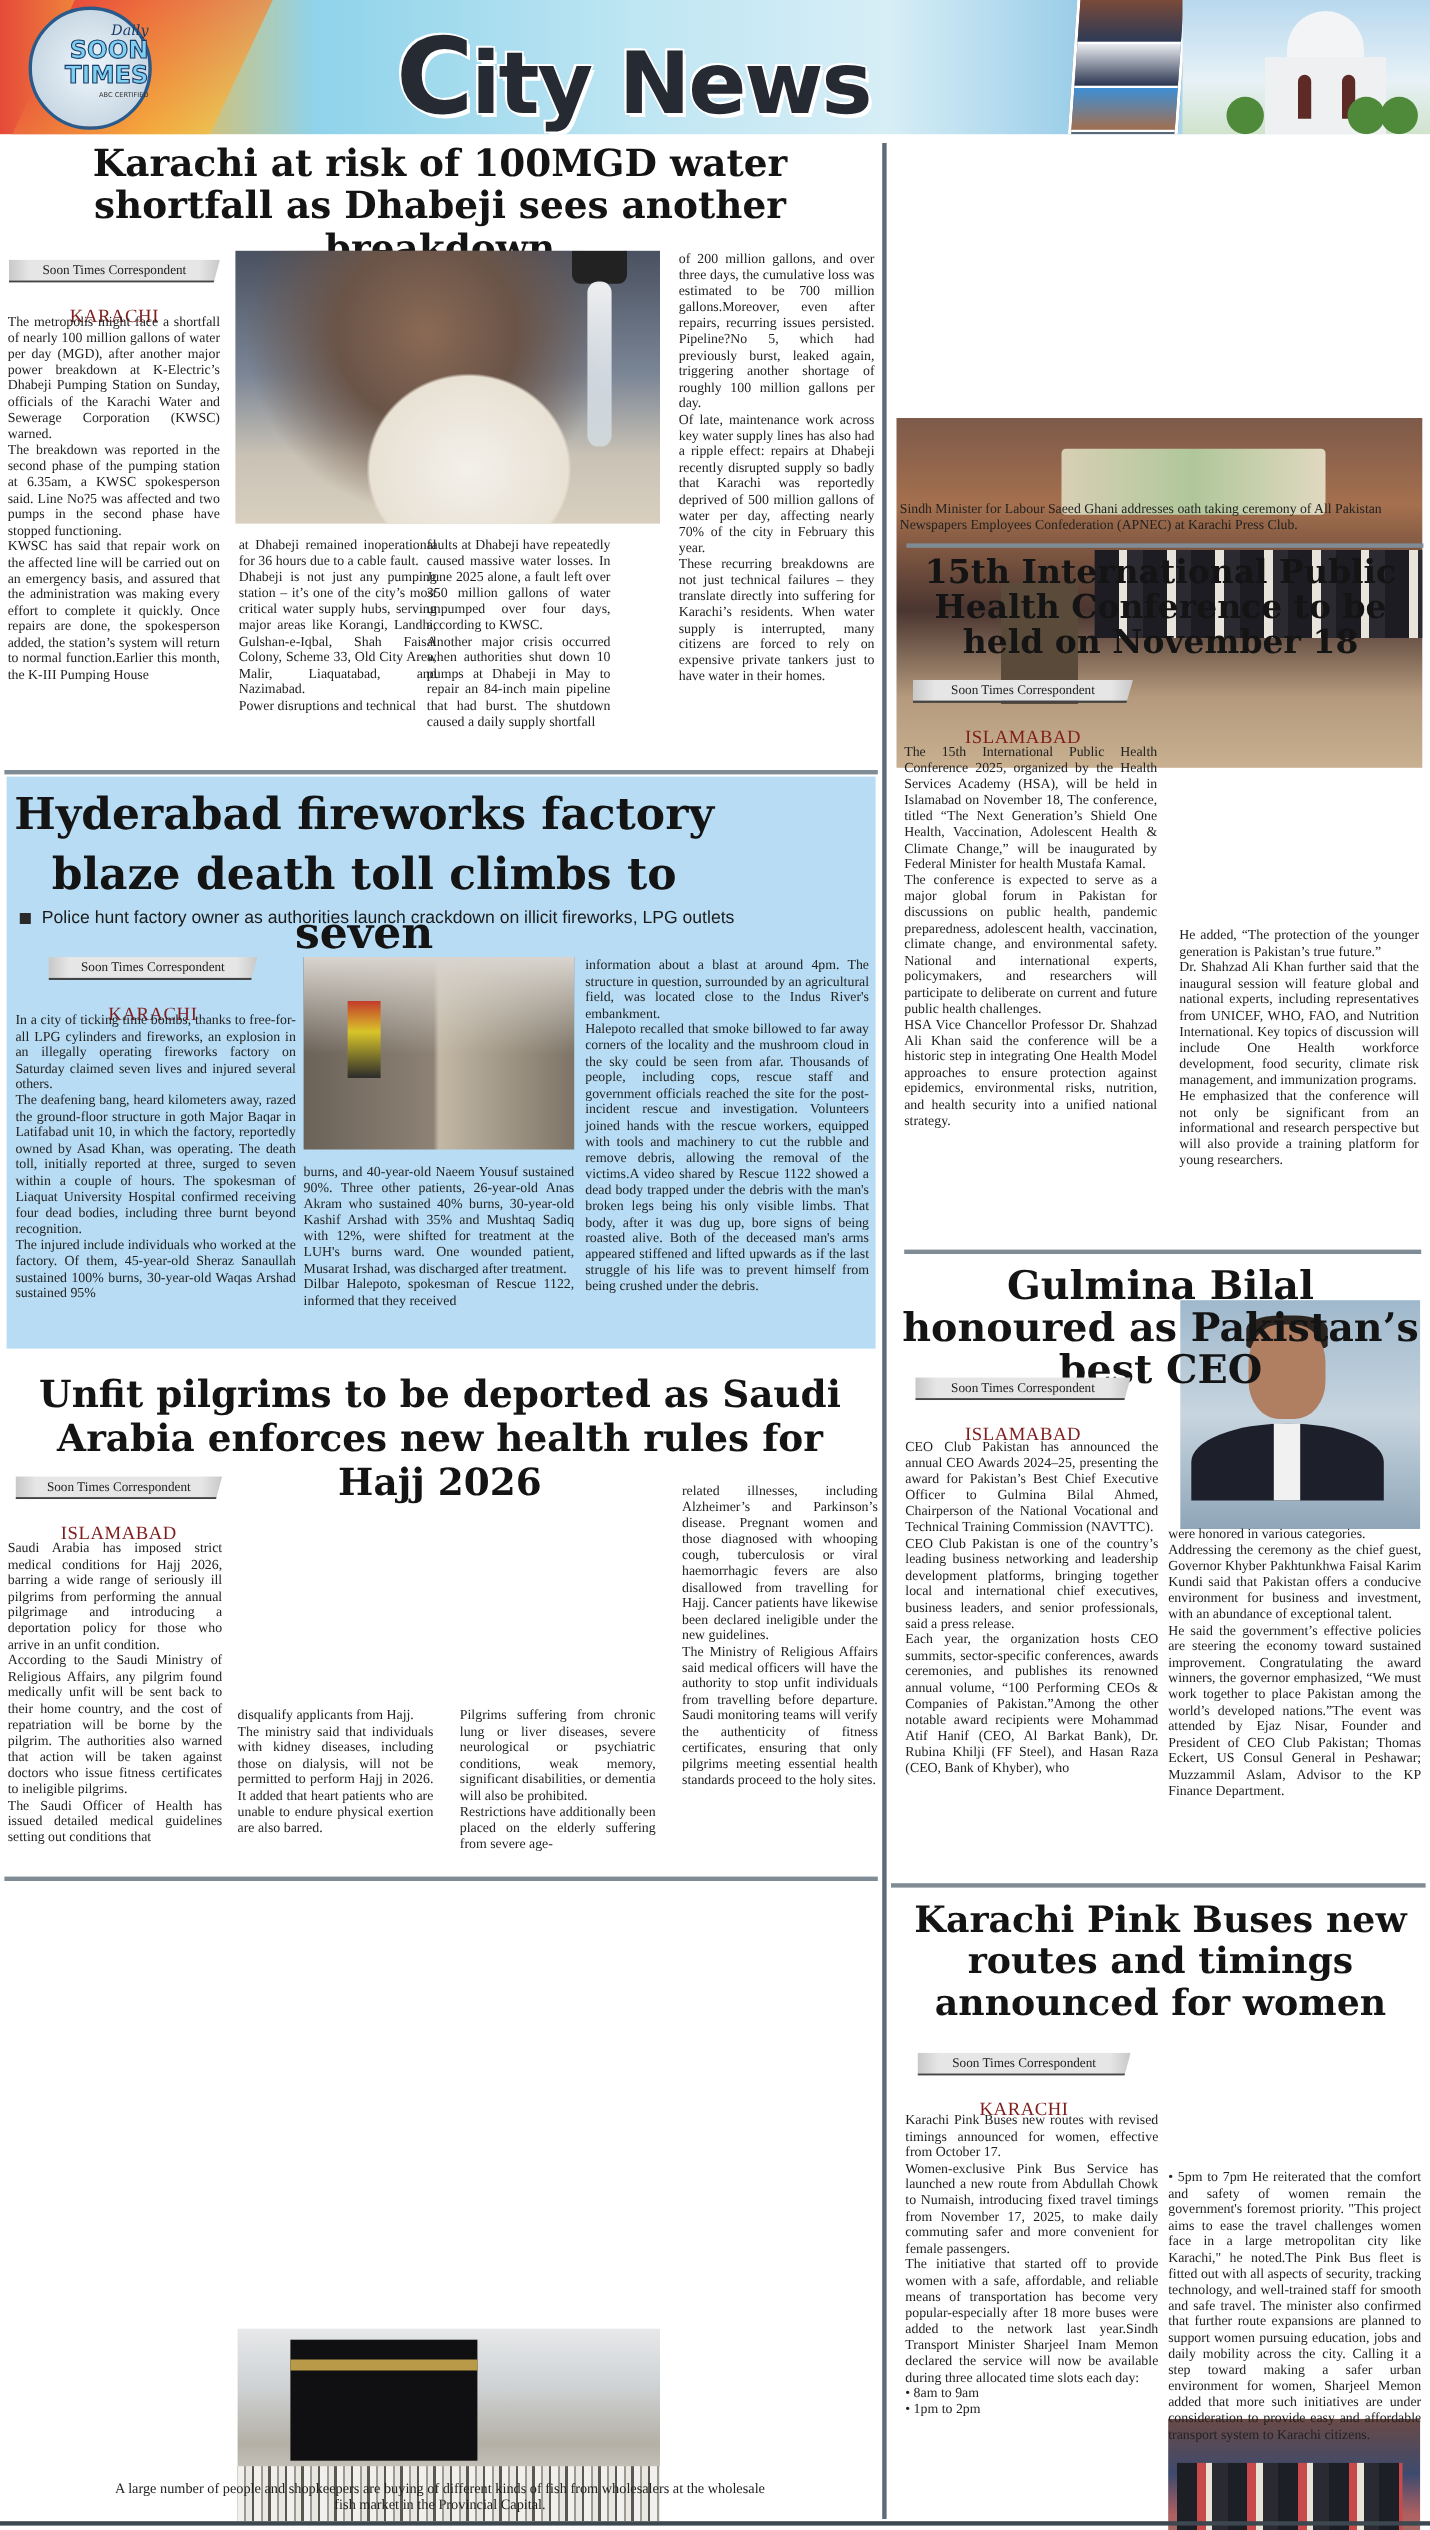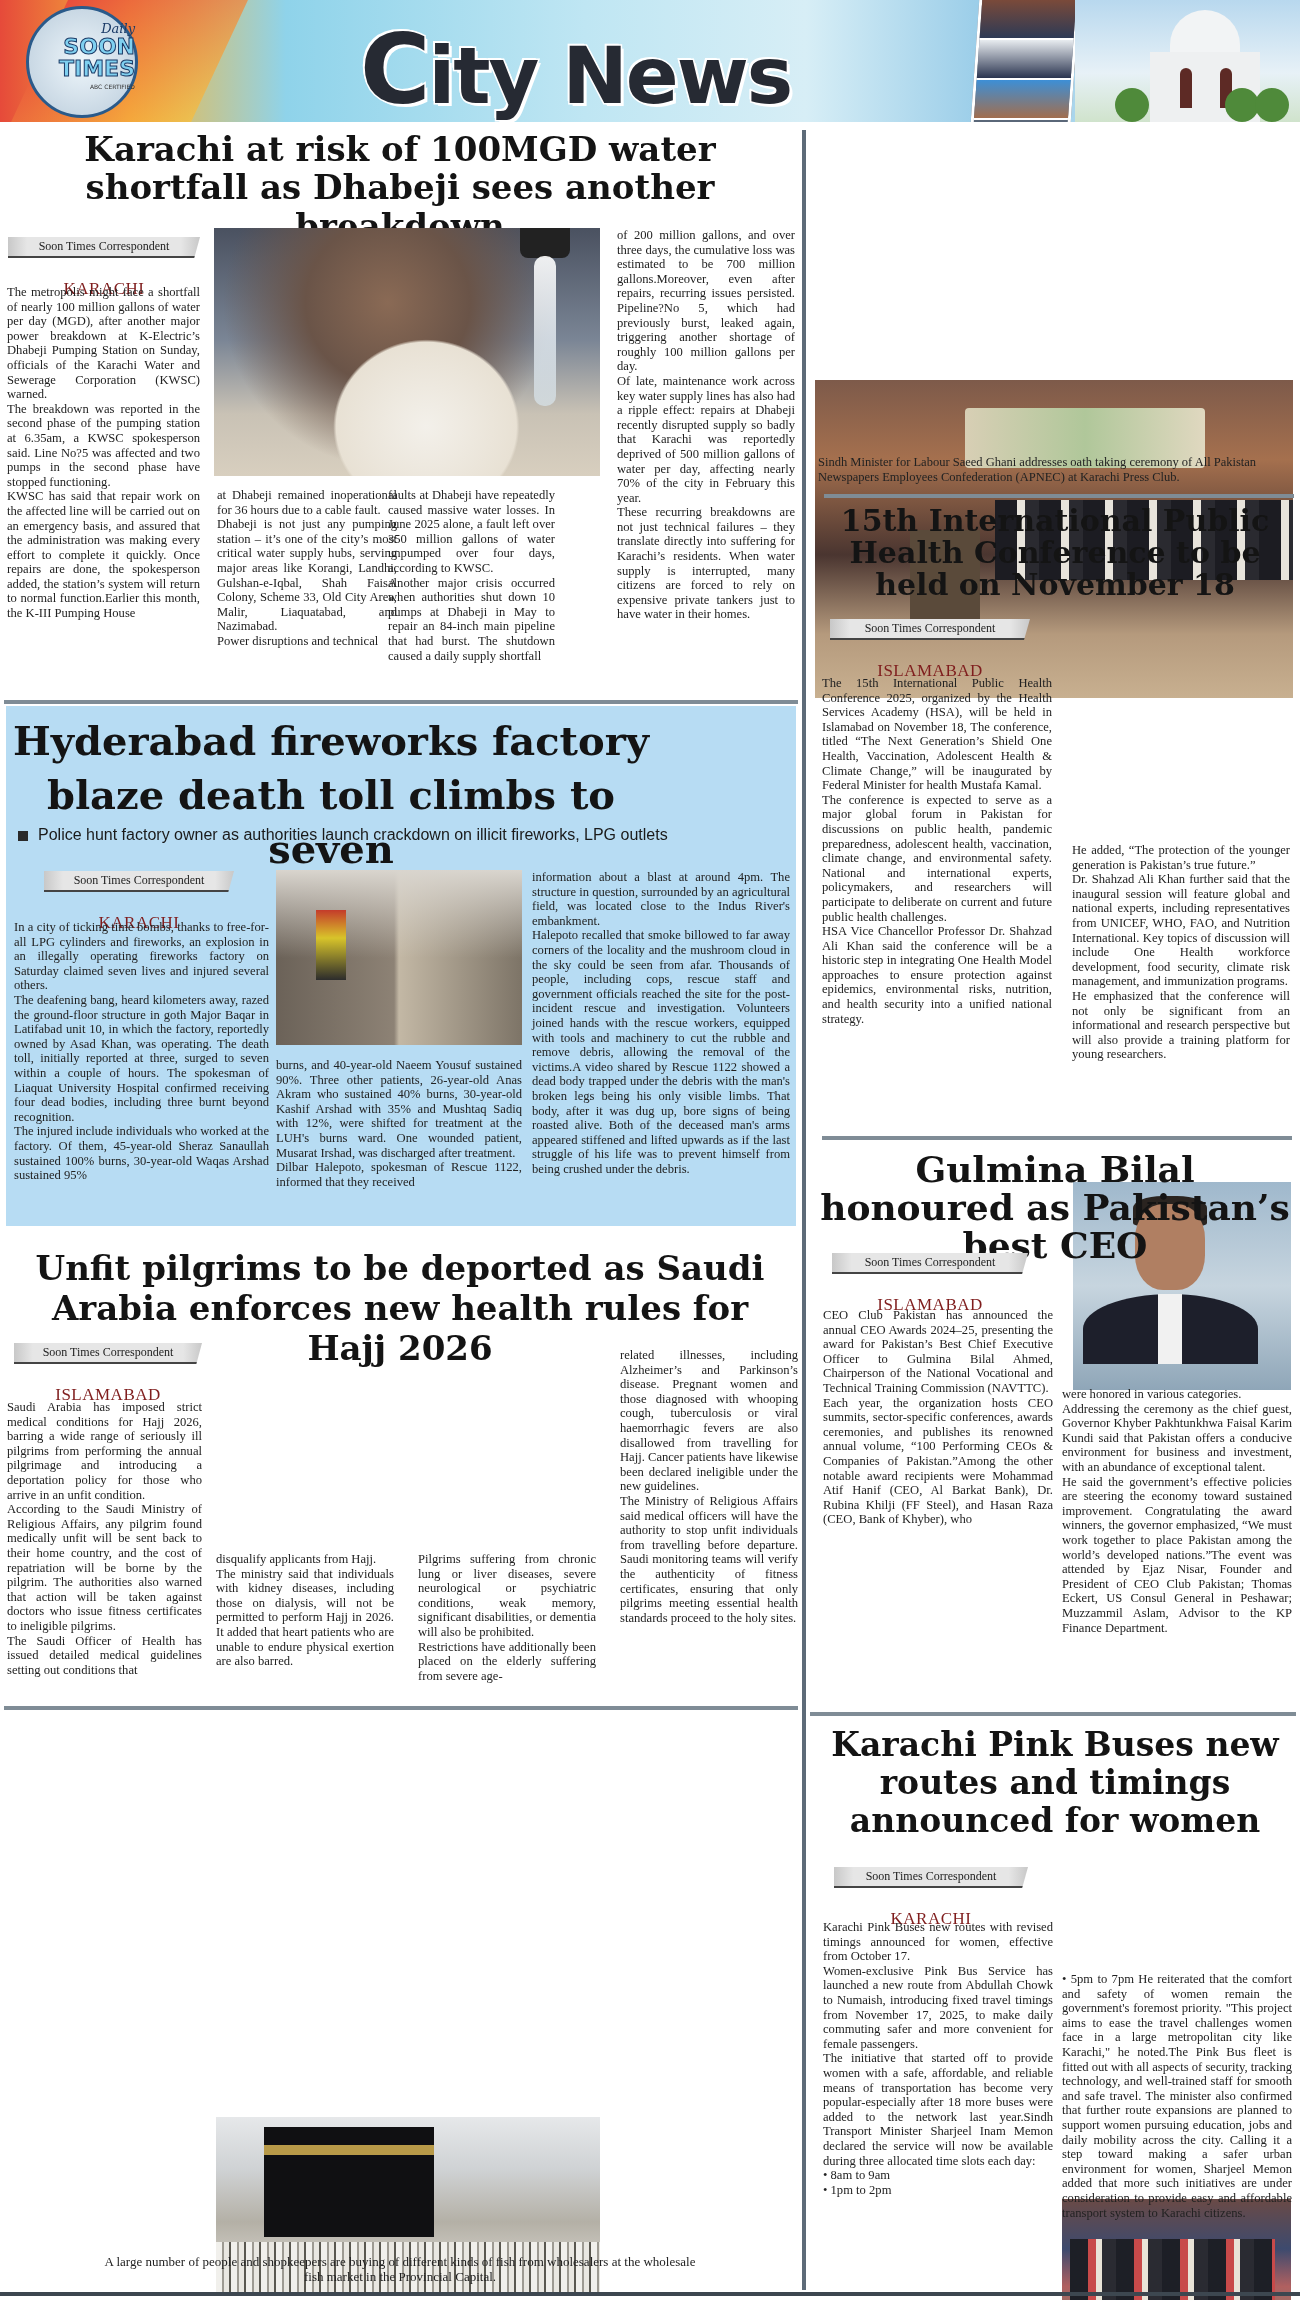--- a/index.html
+++ b/index.html
@@ -219,20 +219,21 @@
 </section>
 
 <section>
   <h1 class="abs headline" style="left:815px;top:1150px;width:480px;font-size:36px;line-height:38px">Gulmina Bilal honoured as Pakistan’s best CEO</h1>
   <div class="abs byline" style="left:832px;top:1252px;width:196px">
     <div class="bar">Soon Times Correspondent</div>
     <div class="city">ISLAMABAD</div>
   </div>
   <div class="abs body" style="left:823px;top:1308px;width:230px">
     <p>CEO Club Pakistan has announced the annual CEO Awards 2024–25, presenting the award for Pakistan’s Best Chief Executive Officer to Gulmina Bilal Ahmed, Chairperson of the National Vocational and Technical Training Commission (NAVTTC).</p>
+    <p>CEO Club Pakistan is one of the country’s leading business networking and leadership development platforms, bringing together local and international chief executives, business leaders, and senior professionals, said a press release.</p>
     <p>Each year, the organization hosts CEO summits, sector-specific conferences, awards ceremonies, and publishes its renowned annual volume, “100 Performing CEOs &amp; Companies of Pakistan.”Among the other notable award recipients were Mohammad Atif Hanif (CEO, Al Barkat Bank), Dr. Rubina Khilji (FF Steel), and Hasan Raza (CEO, Bank of Khyber), who</p>
   </div>
   <div class="abs photo" id="photo-ceo" style="left:1062px;top:1250px;width:229px;height:125px">
       <div class="people"></div>
     </div>
   <div class="abs body" style="left:1062px;top:1387px;width:230px">
     <p>were honored in various categories.</p>
     <p>Addressing the ceremony as the chief guest, Governor Khyber Pakhtunkhwa Faisal Karim Kundi said that Pakistan offers a conducive environment for business and investment, with an abundance of exceptional talent.</p>
     <p>He said the government’s effective policies are steering the economy toward sustained improvement. Congratulating the award winners, the governor emphasized, “We must work together to place Pakistan among the world’s developed nations.”The event was attended by Ejaz Nisar, Founder and President of CEO Club Pakistan; Thomas Eckert, US Consul General in Peshawar; Muzzammil Aslam, Advisor to the KP Finance Department.</p>
   </div>

